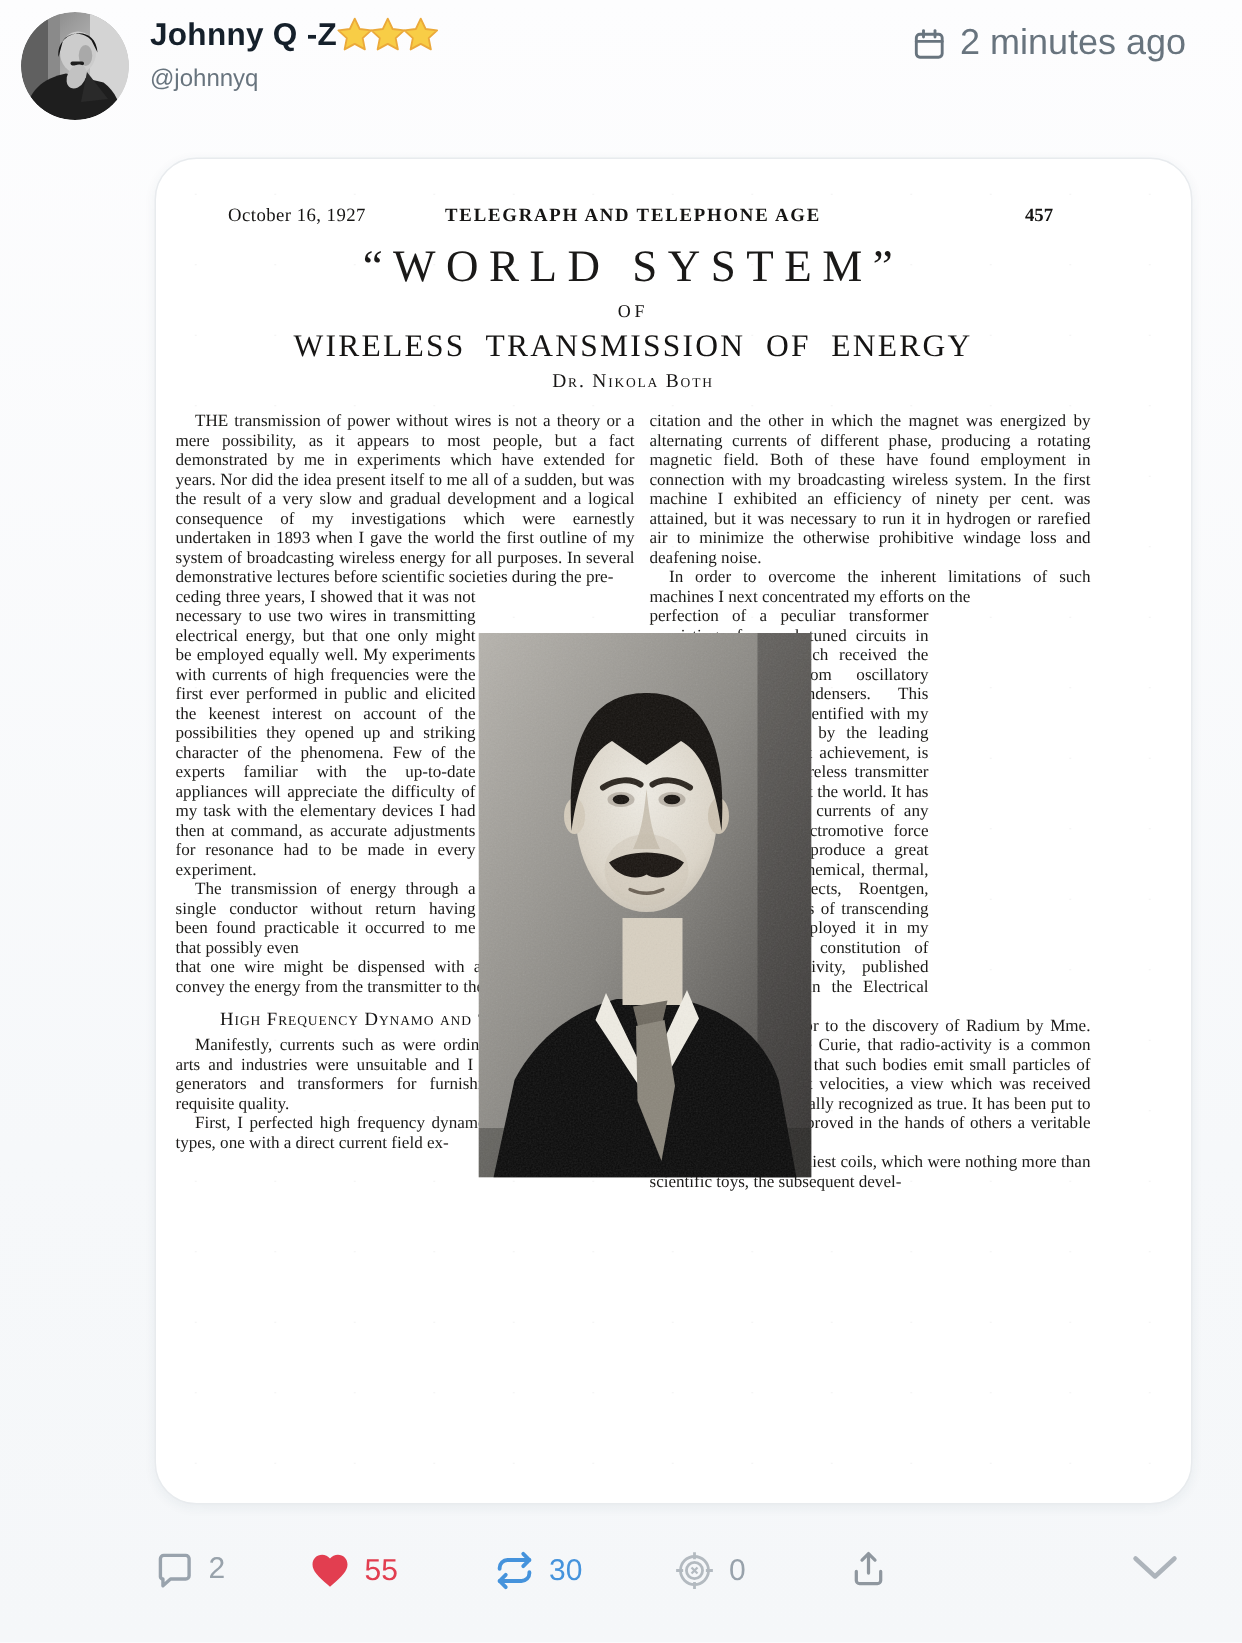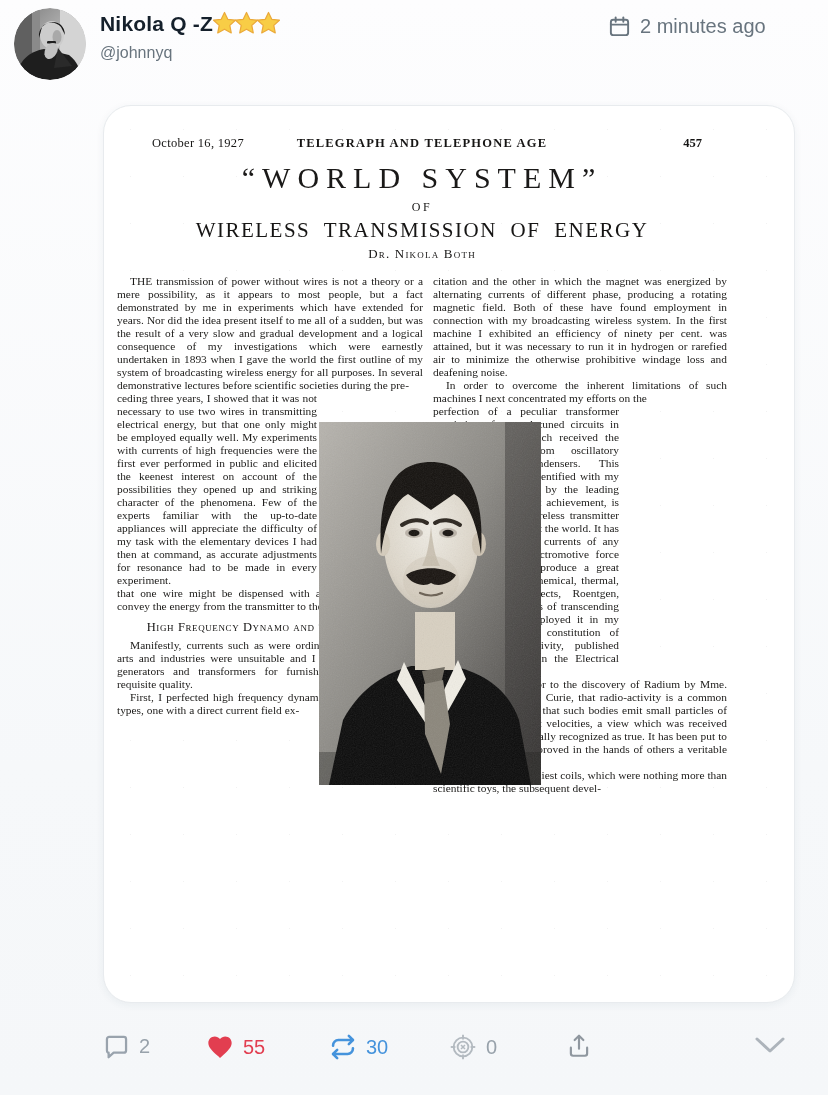--- a/index.html
+++ b/index.html
@@ -13,21 +13,21 @@
   
   .post-header { position:relative; height:105px; }
   .avatar { position:absolute; left:14px; top:8px; width:72px; height:72px; border-radius:50%; overflow:hidden; cursor:pointer; }
   .name-block { position:absolute; left:100px; top:10px; }
   .name-row { display:flex; align-items:center; }
   .author-name { font-size:21px; font-weight:bold; color:#15202b; letter-spacing:0.2px; cursor:pointer; }
   .stars { display:flex; margin-left:3px; }
   .stars svg { width:27px; height:27px; margin-left:-5px; }
   .handle { margin-top:7px; font-size:16px; color:#68747e; cursor:pointer; }
   .timestamp-block { position:absolute; left:608px; top:15px; display:flex; align-items:center; gap:9px; color:#68747e; }
-  .timestamp-text { font-size:20px; }
+  .timestamp-text { font-size:24px; }
 
   
   .doc-card {
     margin-left:103px; width:692px; height:898px;
     background:#ffffff; border:1px solid #e8ebee; border-radius:28px;
     box-shadow:0 2px 8px rgba(40,60,80,0.06);
     overflow:hidden; cursor:pointer;
   }
   .doc-page {
     height:100%; padding:30px 67px 20px 13px;
@@ -98,21 +98,21 @@
         <path d="M25 30 C23 12 50 7 51 27 L47 19 C42 13 32 13 28 19 Z" fill="#141414"></path>
         <ellipse cx="43" cy="29" rx="4.5" ry="7" fill="#9a9a9a" opacity="0.7"></ellipse>
         <rect x="33" y="33" width="9" height="2.6" rx="1.2" fill="#1d1d1d"></rect>
         <ellipse cx="37" cy="43" rx="6" ry="8.5" fill="#c2c2c2" transform="rotate(28 37 43)"></ellipse>
         <path d="M44 40 L58 58 L40 60 Z" fill="#2a2a2a"></path>
       </g>
     </svg>
   </div>
   <div class="name-block">
     <div class="name-row">
-      <span class="author-name">Nikola Q -Z</span>
+      <span class="author-name">Johnny Q -Z</span>
       <span class="stars">
         <svg viewBox="0 0 24 24">
             <path d="M12 2.2l2.9 6.1 6.8.8-5 4.6 1.3 6.7L12 17.1 6 20.4l1.3-6.7-5-4.6 6.8-.8z" fill="#f8cd46" stroke="#eba93a" stroke-width="1.1" stroke-linejoin="round"></path>
           </svg>
         <svg viewBox="0 0 24 24">
             <path d="M12 2.2l2.9 6.1 6.8.8-5 4.6 1.3 6.7L12 17.1 6 20.4l1.3-6.7-5-4.6 6.8-.8z" fill="#f8cd46" stroke="#eba93a" stroke-width="1.1" stroke-linejoin="round"></path>
           </svg>
         <svg viewBox="0 0 24 24">
             <path d="M12 2.2l2.9 6.1 6.8.8-5 4.6 1.3 6.7L12 17.1 6 20.4l1.3-6.7-5-4.6 6.8-.8z" fill="#f8cd46" stroke="#eba93a" stroke-width="1.1" stroke-linejoin="round"></path>
           </svg>
@@ -140,20 +140,21 @@
     </div>
     <div class="doc-title">“WORLD SYSTEM”</div>
     <div class="doc-of">OF</div>
     <div class="doc-subtitle">WIRELESS TRANSMISSION OF ENERGY</div>
     <div class="doc-author">Dr. Nikola Both</div>
 
     <div class="doc-body">
       <div class="col col-left">
         <p class="ind">THE transmission of power without wires is not a theory or a mere possibility, as it appears to most people, but a fact demonstrated by me in experiments which have extended for years. Nor did the idea present itself to me all of a sudden, but was the result of a very slow and gradual development and a logical consequence of my investigations which were earnestly undertaken in 1893 when I gave the world the first outline of my system of broadcasting wireless energy for all purposes. In several demonstrative lectures before scientific societies during the pre-</p>
         <p class="narrow-left">ceding three years, I showed that it was not necessary to use two wires in transmitting electrical energy, but that one only might be employed equally well. My experiments with currents of high frequencies were the first ever performed in public and elicited the keenest interest on account of the possibilities they opened up and striking character of the phenomena. Few of the experts familiar with the up-to-date appliances will appreciate the difficulty of my task with the elementary devices I had then at command, as accurate adjustments for resonance had to be made in every experiment.</p>
+        <p class="narrow-left ind">The transmission of energy through a single conductor without return having been found practicable it occurred to me that possibly even</p>
         <p>that one wire might be dispensed with and the earth used to convey the energy from the transmitter to the receiver.</p>
         <div class="section-heading">High Frequency Dynamo and “Tesla Coil”</div>
         <p class="ind">Manifestly, currents such as were ordinarily employed in the arts and industries were unsuitable and I had to devise special generators and transformers for furnishing impulses of the requisite quality.</p>
         <p class="ind">First, I perfected high frequency dynamos which were of two types, one with a direct current field ex-</p>
       </div>
 
       <div class="col col-right">
         <p>citation and the other in which the magnet was energized by alternating currents of different phase, producing a rotating magnetic field. Both of these have found employment in connection with my broadcasting wireless system. In the first machine I exhibited an efficiency of ninety per cent. was attained, but it was necessary to run it in hydrogen or rarefied air to minimize the otherwise prohibitive windage loss and deafening noise.</p>
         <p class="ind">In order to overcome the inherent limitations of such machines I next concentrated my efforts on the</p>
         <p class="narrow-right">perfection of a peculiar transformer consisting of several tuned circuits in inductive relation which received the primary energy from oscillatory discharges of condensers. This apparatus, originally identified with my name and considered by the leading scientific men my best achievement, is now used in every wireless transmitter and receiver throughout the world. It has enabled me to obtain currents of any desired frequency, electromotive force and volume, and to produce a great variety of electrical, chemical, thermal, light and other effects, Roentgen, cathodic and other rays of transcending intensities. I have employed it in my investigations of the constitution of matter and radio-activity, published from 1896 to 1898 in the Electrical Review in which it</p>

